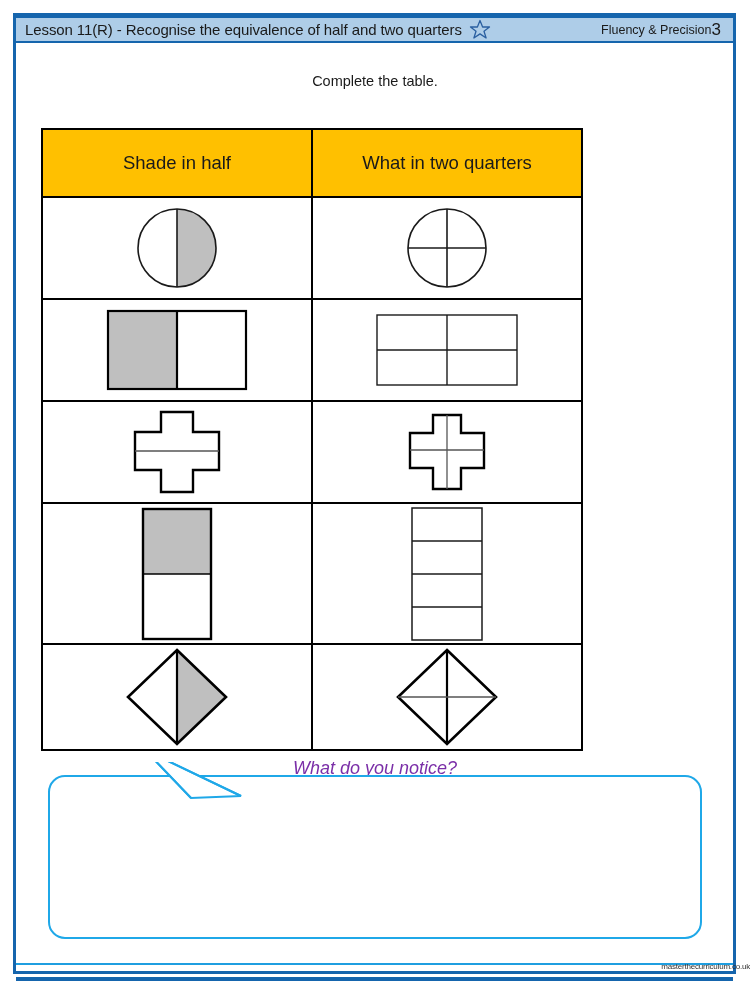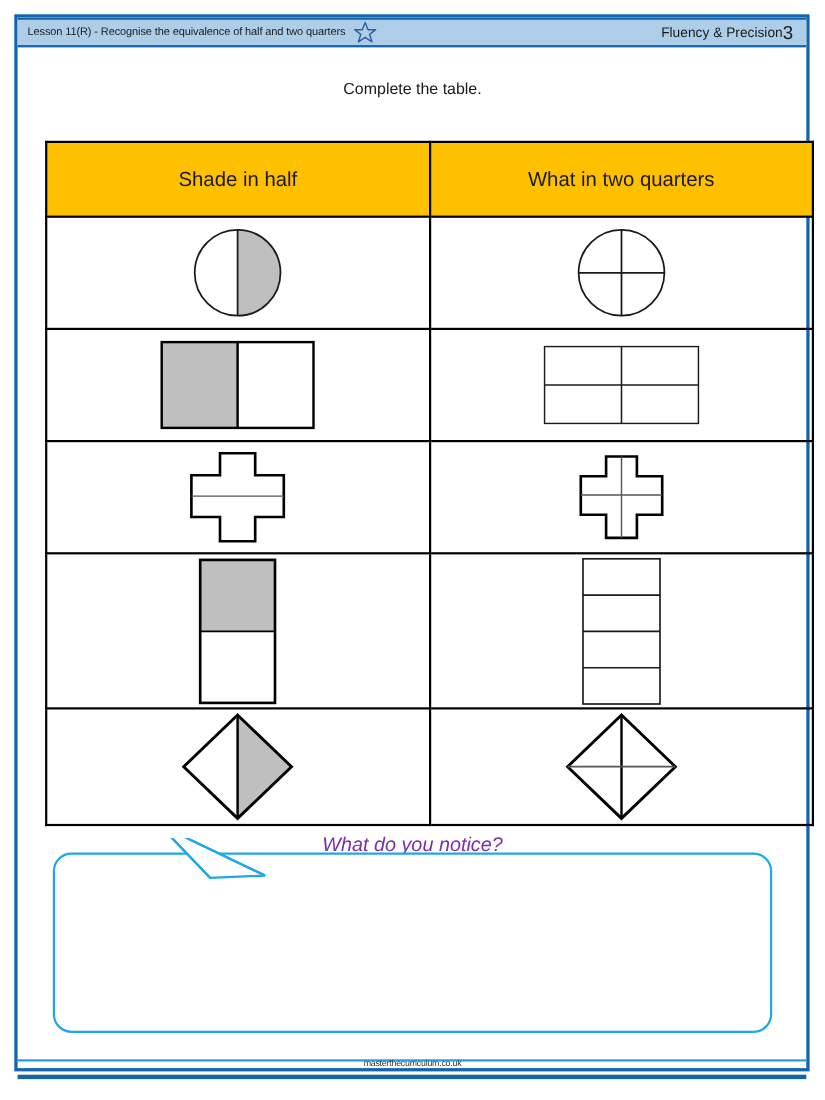--- a/index.html
+++ b/index.html
@@ -34,21 +34,21 @@
     width: 717px;
     height: 27px;
     background: #aecde8;
     border-top: 2px solid #1565ad;
     border-bottom: 2px solid #1565ad;
     box-sizing: border-box;
     display: flex;
     align-items: center;
   }
   #lesson-title {
-    font-size: 10px;
+    font-size: 15px;
     color: #1a1a1a;
     margin-left: 9px;
     white-space: nowrap;
     letter-spacing: -0.1px;
   }
   #star-icon {
     margin-left: 7px;
     display: block;
     line-height: 0;
   }
@@ -78,21 +78,21 @@
     text-align: center;
     font-size: 14.5px;
     color: #1a1a1a;
   }
 
   
   #worksheet-table {
     position: absolute;
     left: 41px;
     top: 128px;
-    width: 699px;
+    width: 542px;
     border-collapse: collapse;
     table-layout: fixed;
   }
   #worksheet-table td,
   #worksheet-table th {
     border: 2px solid #000000;
     padding: 0;
     text-align: center;
     vertical-align: middle;
   }
@@ -137,21 +137,21 @@
     top: 963px;
     width: 717px;
     height: 2px;
     background: #1f9ee0;
   }
   #footer-credit {
     position: absolute;
     top: 962px;
     left: 0;
     width: 750px;
-    text-align: center;
+    text-align: right;
     font-size: 8px;
     color: #333333;
     letter-spacing: -0.2px;
   }
   #footer-rule-bottom {
     position: absolute;
     left: 16px;
     top: 977px;
     width: 717px;
     height: 4px;

